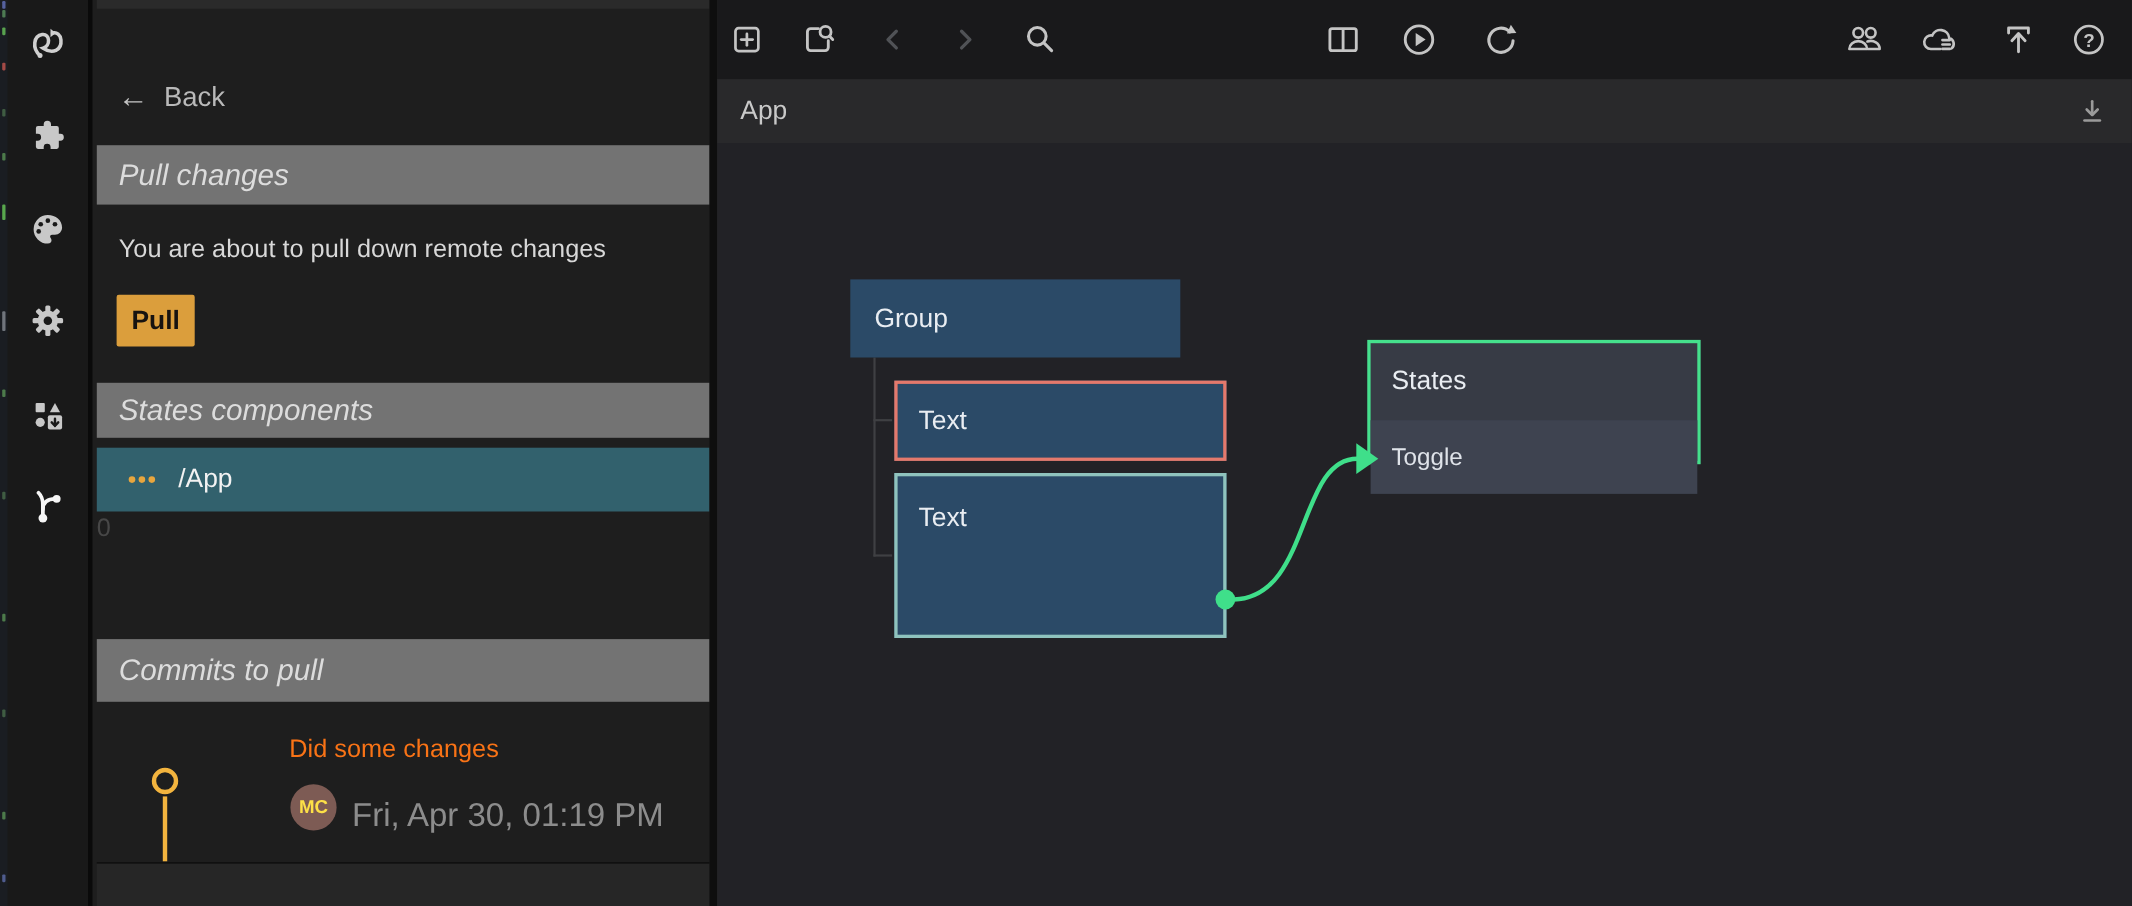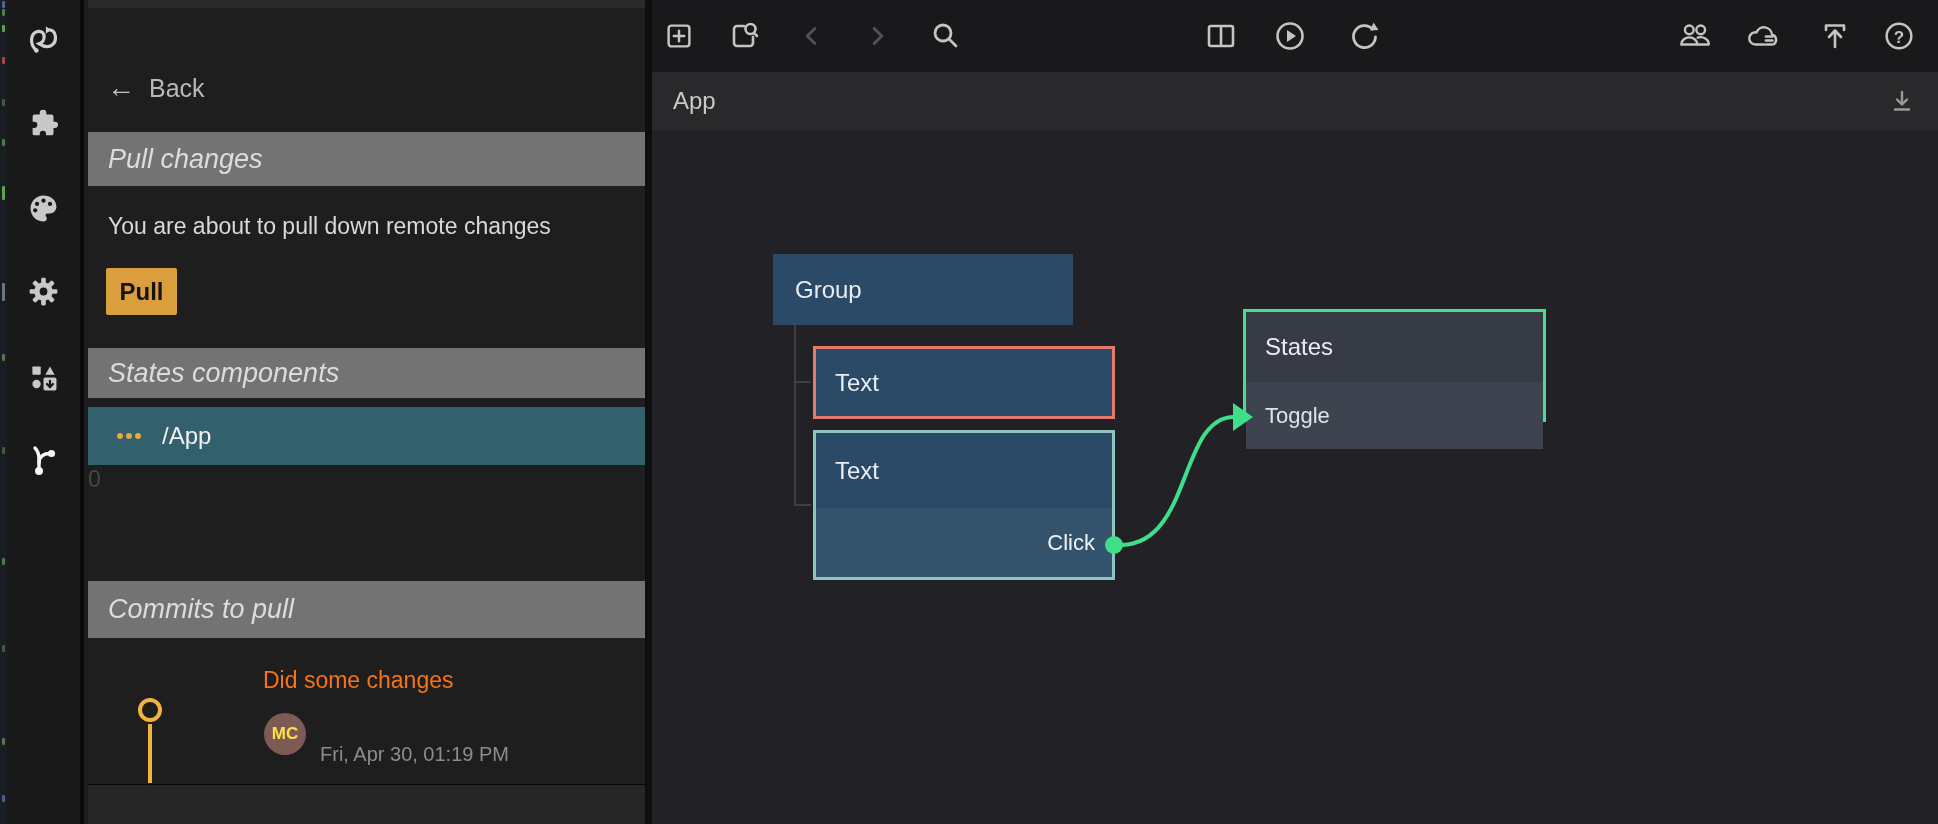--- a/index.html
+++ b/index.html
@@ -25,21 +25,21 @@
   #pull-btn { left:18px; top:268px; width:71px; height:47px; background:#db9e3c; color:#171310; font-size:24px; font-weight:bold; border:none; border-radius:2px; cursor:pointer; }
   #app-row { left:0; top:407px; width:100%; height:58px; background:#32616d; display:flex; align-items:center; cursor:pointer; }
   .odot { width:6px; height:6px; border-radius:50%; background:#e8a63e; display:inline-block; margin-right:3px; }
   #app-row .dots { margin-left:29px; margin-right:18px; display:flex; align-items:center; }
   #app-label { color:#f2f2f2; font-size:24px; }
   #zero-label { left:0px; top:466px; font-size:23px; color:#474747; }
   #commit-circle { left:50px; top:698px; width:24px; height:24px; border-radius:50%; border:4px solid #f3b43e; background:transparent; }
   #commit-line { left:60px; top:724px; width:4px; height:59px; background:#f3b43e; }
   #commit-title { left:175px; top:667px; font-size:23px; color:#f97316; }
   #avatar { left:176px; top:713px; width:42px; height:42px; border-radius:50%; background:#7d5b54; color:#fde047; font-size:17px; font-weight:bold; display:flex; align-items:center; justify-content:center; }
-  #commit-date { left:232px; top:743px; font-size:20px; color:#8c8c8c; }
+  #commit-date { left:232px; top:725px; font-size:30px; color:#8c8c8c; }
   #panel-bottom-band { left:0; top:784px; width:100%; height:40px; background:#262626; border-top:1px solid #060606; }
 
   
   #main-divider { left:645px; top:0; width:7px; height:824px; background:#0e0e0e; }
 
   
   #main { left:652px; top:0; width:1286px; height:824px; background:#222226; }
   #topbar { left:0; top:0; width:100%; height:72px; background:#19191b; }
   .tb-btn { position:absolute; top:16px; width:40px; height:40px; display:flex; align-items:center; justify-content:center; cursor:pointer; background:none; border:none; }
   #canvas-header { left:0; top:72px; width:100%; height:58px; background:#29292b; }
@@ -271,21 +271,20 @@
 
     <div class="tree-line" style="left:142px;top:195px;width:2px;height:181px"></div>
     <div class="tree-line" style="left:142px;top:251px;width:17px;height:2px"></div>
     <div class="tree-line" style="left:142px;top:374px;width:17px;height:2px"></div>
 
     <div class="node" id="node-group">Group</div>
     <div class="node" id="node-text1">Text</div>
 
     <div class="node" id="node-text2">
       <div class="nlabel">Text</div>
-      <div class="outputs">Click</div>
     </div>
 
     <div class="node" id="node-states">
       <div class="nlabel">States</div>
       <div class="inputs">Toggle</div>
     </div>
 
     <svg id="conn-svg" width="1286" height="694">
       <path d="M470 415 C 540 413, 527 287, 582 287" stroke="#3fdf8a" stroke-width="4" fill="none"></path>
       <circle cx="462" cy="415" r="9" fill="#3fdf8a"></circle>

